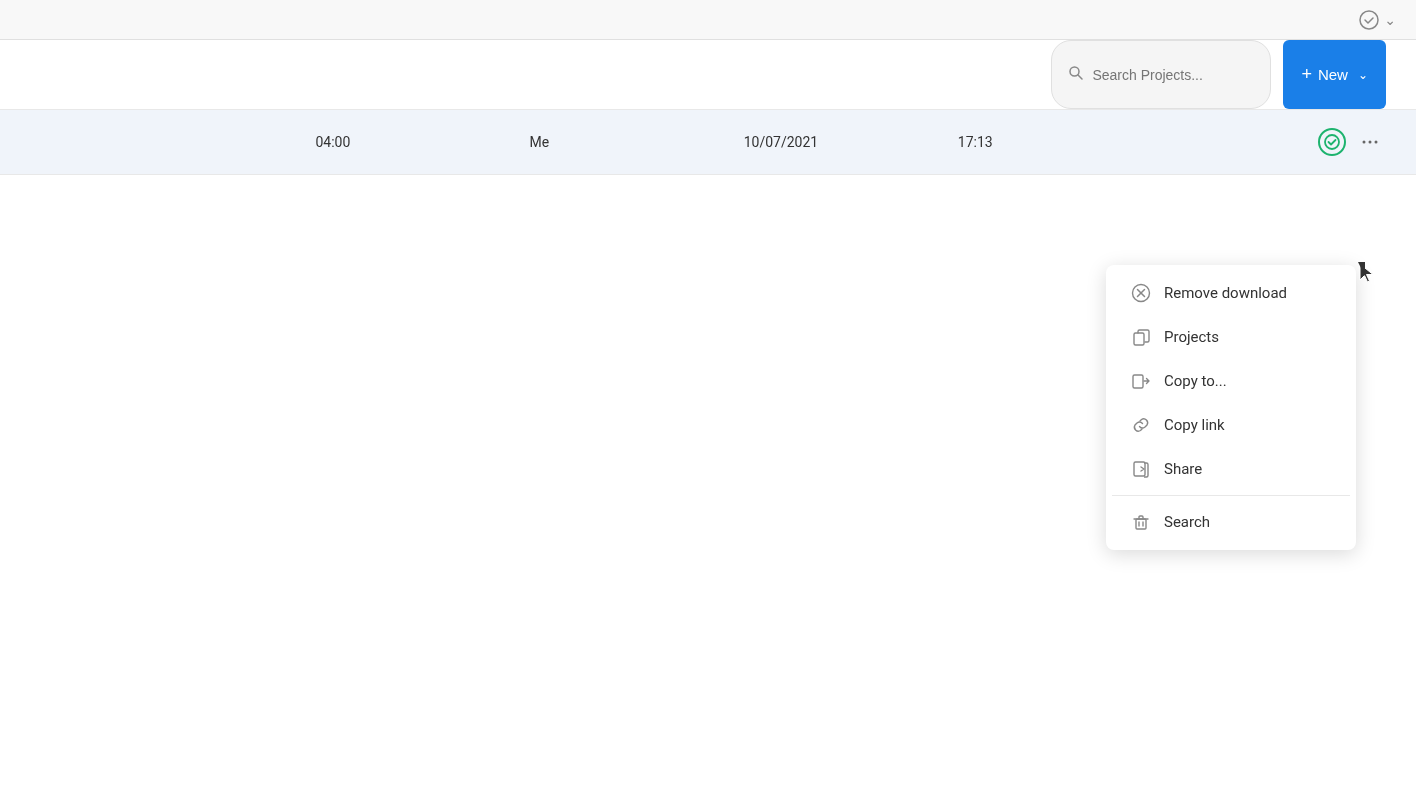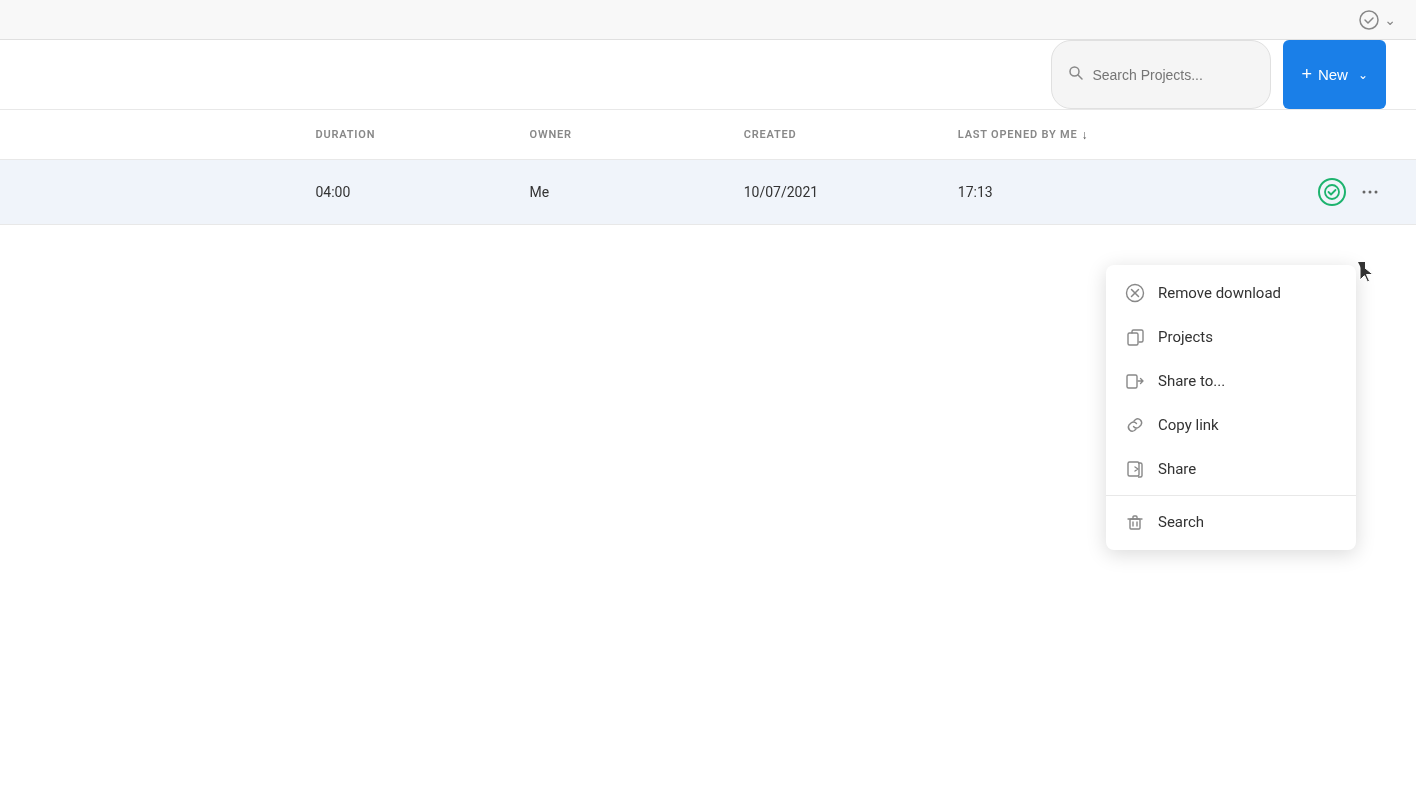--- a/index.html
+++ b/index.html
@@ -179,21 +179,21 @@
     
     .context-menu {
       position: absolute;
       top: 265px;
       right: 60px;
       background: #ffffff;
       border-radius: 8px;
       box-shadow: 0 4px 20px rgba(0,0,0,0.15);
       width: 250px;
       z-index: 100;
-      padding: 6px 0;
+      padding: 6px 6px;
     }
 
     .menu-item {
       display: flex;
       align-items: center;
       gap: 12px;
       padding: 11px 18px;
       cursor: pointer;
       font-size: 15px;
       color: #333;
@@ -264,37 +264,20 @@
   </div>
   <button class="new-button">
     <span class="plus-icon">+</span>
     <span>New</span>
     <span class="chevron-icon">⌄</span>
   </button>
 </div>
 
 <div class="table-container">
 
-  <div class="table-header">
-    <div class="col-header"></div>
-    <div class="col-header">
-      <span>DURATION</span>
-    </div>
-    <div class="col-header">
-      <span>OWNER</span>
-    </div>
-    <div class="col-header">
-      <span>CREATED</span>
-    </div>
-    <div class="col-header">
-      <span>LAST OPENED BY ME</span>
-      <span class="sort-arrow">↓</span>
-    </div>
-    <div class="col-header"></div>
-  </div>
 
   <div class="table-row">
     <div class="cell"></div>
     <div class="cell">04:00</div>
     <div class="cell">Me</div>
     <div class="cell">10/07/2021</div>
     <div class="cell">17:13</div>
     <div class="row-actions">
       <div class="check-circle">
         <svg width="16" height="16" viewBox="0 0 16 16" fill="none">
@@ -337,21 +320,21 @@
     <span>Projects</span>
   </div>
 
   <div class="menu-item">
     <span class="menu-icon">
       <svg width="20" height="20" viewBox="0 0 20 20" fill="none">
         <rect x="2" y="4" width="10" height="13" rx="1.5" stroke="#888" stroke-width="1.4"></rect>
         <path d="M13 10h5M15.5 7.5L18 10l-2.5 2.5" stroke="#888" stroke-width="1.4" stroke-linecap="round" stroke-linejoin="round"></path>
       </svg>
     </span>
-    <span>Share to...</span>
+    <span>Copy to...</span>
   </div>
 
   <div class="menu-item">
     <span class="menu-icon">
       <svg width="20" height="20" viewBox="0 0 20 20" fill="none">
         <path d="M8.5 11.5a4 4 0 0 0 5.5.5l2-2a4 4 0 0 0-5.5-5.5L9 6" stroke="#888" stroke-width="1.4" stroke-linecap="round"></path>
         <path d="M11.5 8.5a4 4 0 0 0-5.5-.5l-2 2a4 4 0 0 0 5.5 5.5l1.5-1.5" stroke="#888" stroke-width="1.4" stroke-linecap="round"></path>
       </svg>
     </span>
     <span>Copy link</span>

